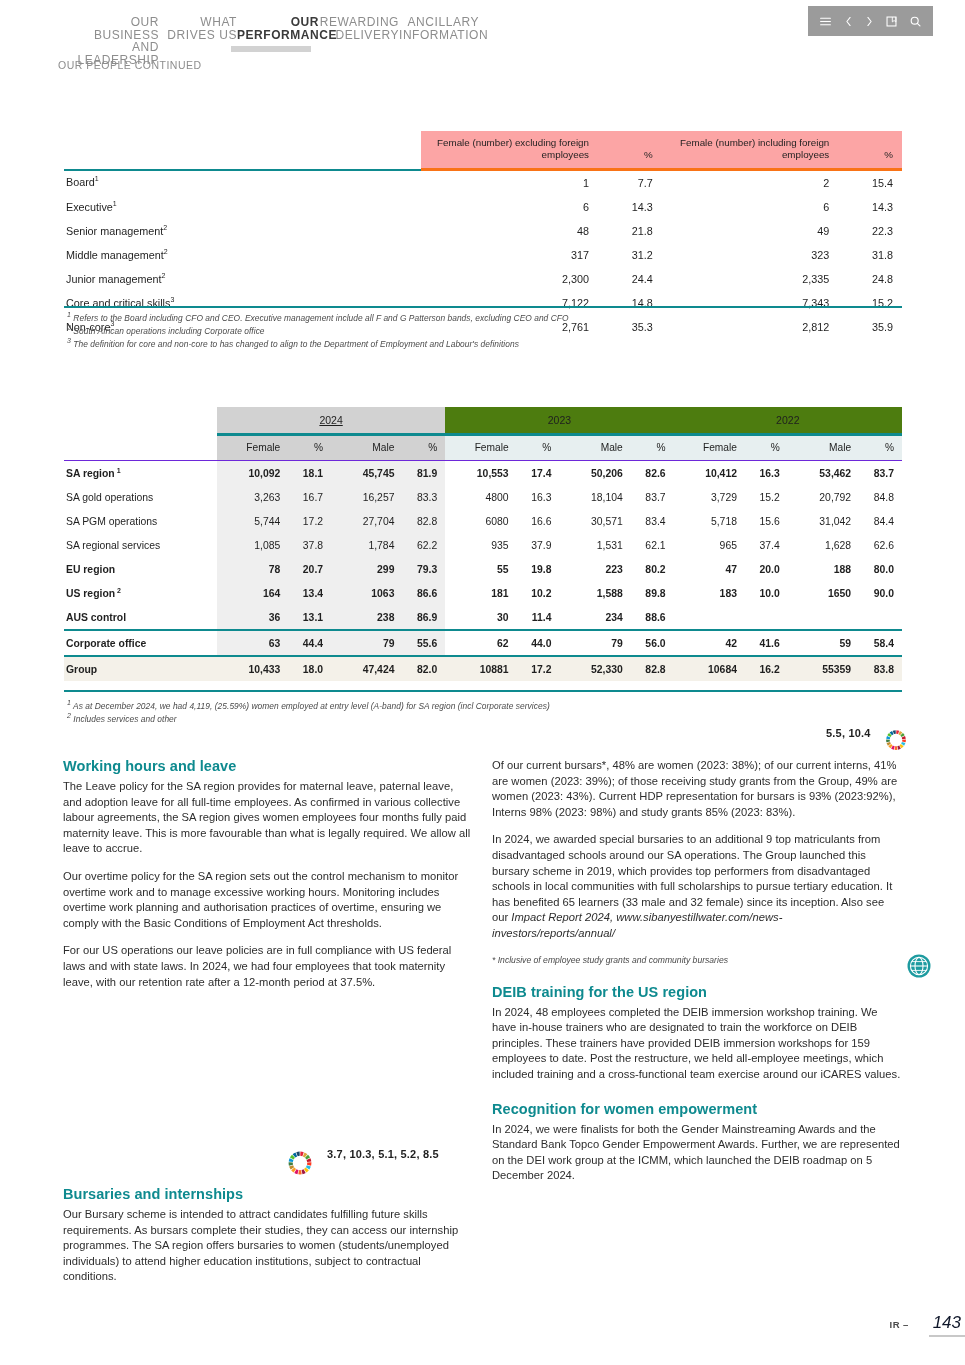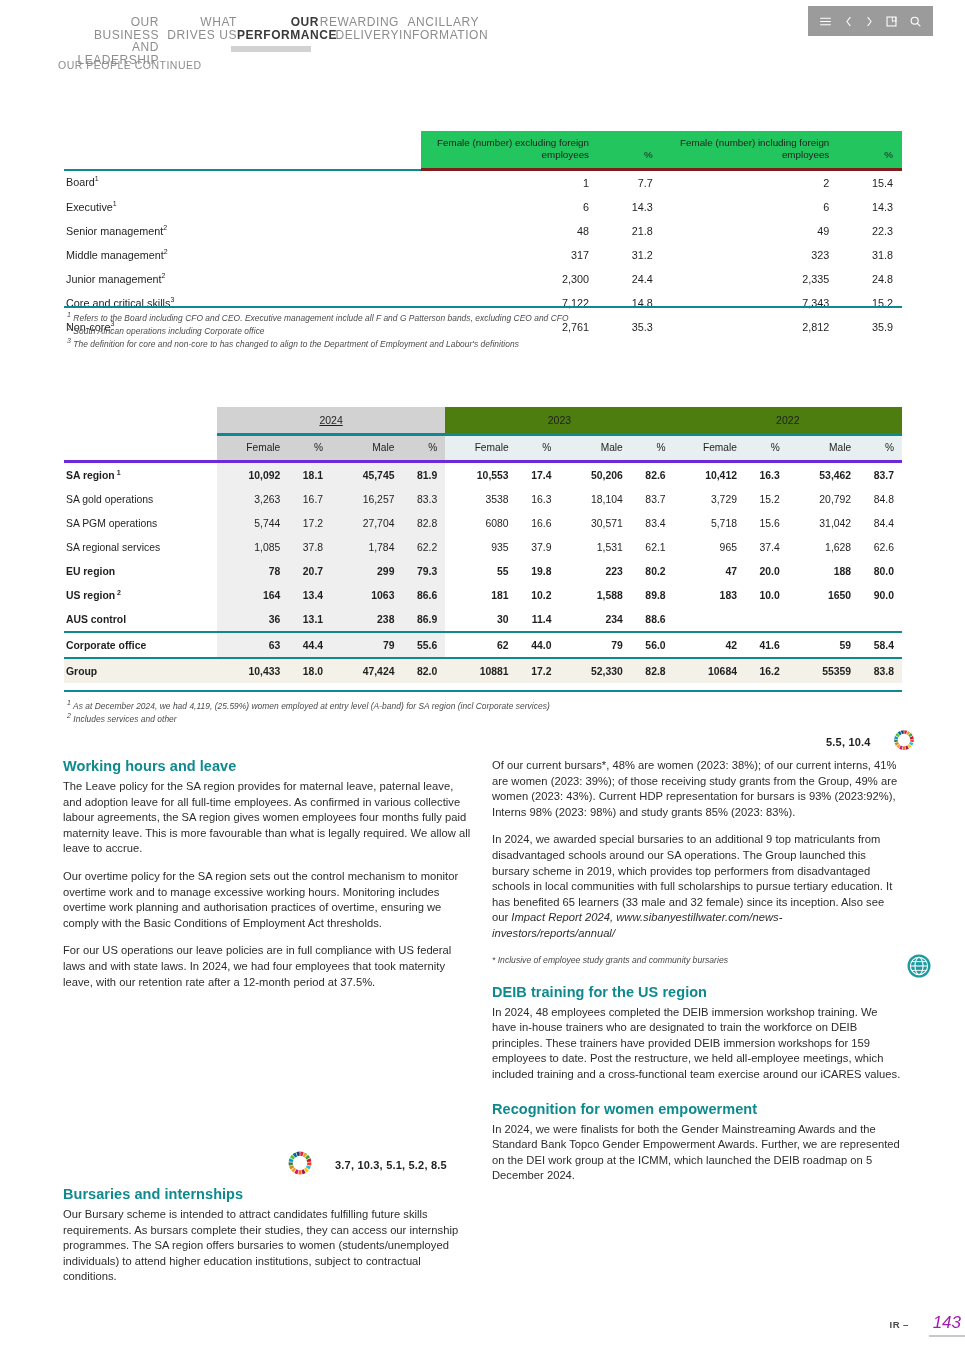--- a/index.html
+++ b/index.html
@@ -55,23 +55,23 @@
   #title-1 { left:64px; top:109px; }
   #title-2 { left:64px; top:386px;text-decoration:underline; }
 
   
   .t1 {
     position:absolute; left:64px; top:131px; width:838px;
     border-collapse:collapse; font-size:10.5px;
   }
   .t1 th, .t1 td { padding:0; font-weight:normal; }
   .t1 thead th {
-    background:#22c55e; vertical-align:bottom; text-align:right;
+    background:#fca5a5; vertical-align:bottom; text-align:right;
     padding:6px 9px 7px 8px; line-height:12px; font-size:9.8px;
-    color:#1f1f1f; border-bottom:3px solid #7f1d1d;
+    color:#1f1f1f; border-bottom:3px solid #f97316;
   }
   .t1 thead th.blank { background:#ffffff; border-bottom:1px solid #0e8a8f; }
   .t1 tbody td {
     padding:5.5px 9px 5.5px 8px; text-align:right;
     font-size:10.8px; color:#1f1f1f;
   }
   .t1 tbody td.lbl { text-align:left; padding-left:2px; }
   .t1 tbody tr td { border-bottom:1px solid #ffffff; }
   .t1 tbody tr:last-child td { border-bottom:none; }
   .t1-bottom {
@@ -95,21 +95,21 @@
   .t2 th, .t2 td { padding:0; font-weight:normal; }
   .t2 .yr {
     text-align:center; font-size:10.5px; padding:7px 0 7px 0;
     color:#1f1f1f; border-bottom:3px solid #0e8a8f;
   }
   .t2 .yr.y24 { background:#d2d2d2;text-decoration:underline; }
   .t2 .yr.y23, .t2 .yr.y22 { background:#4d7c0f; }
   .t2 .yr.blank { background:#ffffff; border-bottom:none; }
   .t2 .sub {
     font-size:10.2px; padding:6px 8px 7px 8px; text-align:right;
-    color:#1f1f1f; border-bottom:3px solid #6d28d9;
+    color:#1f1f1f; border-bottom:1px solid #6d28d9;
   }
   .t2 .sub.g24 { background:#d2d2d2; }
   .t2 .sub.g23, .t2 .sub.g22 { background:#e7eff0; }
   .t2 .sub.blank { background:#ffffff; }
   .t2 .sub.first { text-align:left; }
   .t2 tbody td {
     padding:6.5px 8px 6.5px 8px; text-align:right; font-size:10.4px;
     color:#1f1f1f;
   }
   .t2 tbody td.lbl { text-align:left; padding-left:2px; }
@@ -117,21 +117,21 @@
   .t2 tbody tr.bold td { font-weight:bold; }
   .t2 tbody tr.topline td { border-top:2px solid #0e8a8f; }
   .t2 tbody tr.group td { background:#f4f1e9; font-weight:bold; }
   .t2 tbody tr.group td.c24 { background:#f4f1e9; }
   .t2-bottom {
     position:absolute; left:64px; top:690px; width:838px;
     height:2px; background:#0e8a8f;
   }
 
   
-  .sdg-row { position:absolute; display:flex; align-items:center; gap:20px; }
+  .sdg-row { position:absolute; display:flex; align-items:flex-start; gap:12px; }
   #sdg-1 { left:826px; top:727px; }
   #sdg-2 { left:285px; top:1148px; }
   .sdg-code { font-size:11px; font-weight:bold; color:#1f1f1f; letter-spacing:.2px; }
 
   
   .col { position:absolute; width:410px; }
   #col-left { left:63px; top:758px; }
   #col-right { left:492px; top:758px; }
 
   h3.sec {
@@ -154,21 +154,21 @@
     position:absolute; left:906px; top:953px;
   }
 
   
   .footer {
     position:absolute; left:0; top:1313px; width:965px;
     display:flex; justify-content:flex-end; align-items:baseline; gap:20px;
   }
   .footer .ir { font-size:9.5px; font-weight:bold; color:#4a4a4a; letter-spacing:.4px; }
   .footer .pg {
-    font-size:17px; font-style:italic; color:#a21caf;
+    font-size:17px; font-style:italic; color:#0f172a;
     border-bottom:2px solid #c8c8c8; padding:0 4px 2px 4px;
   }
 </style>
 </head>
 <body>
 
 <div class="topnav">
   <div class="topnav-item w1">OUR BUSINESS
 AND LEADERSHIP</div>
   <div class="topnav-item w2">WHAT
@@ -330,21 +330,21 @@
         <td>16.3</td>
         <td>53,462</td>
         <td>83.7</td>
       </tr>
       <tr class="">
         <td class="lbl">SA gold operations</td>
         <td class="c24">3,263</td>
         <td class="c24">16.7</td>
         <td class="c24">16,257</td>
         <td class="c24">83.3</td>
-        <td>3538</td>
+        <td>4800</td>
         <td>16.3</td>
         <td>18,104</td>
         <td>83.7</td>
         <td>3,729</td>
         <td>15.2</td>
         <td>20,792</td>
         <td>84.8</td>
       </tr>
       <tr class="">
         <td class="lbl">SA PGM operations</td>

